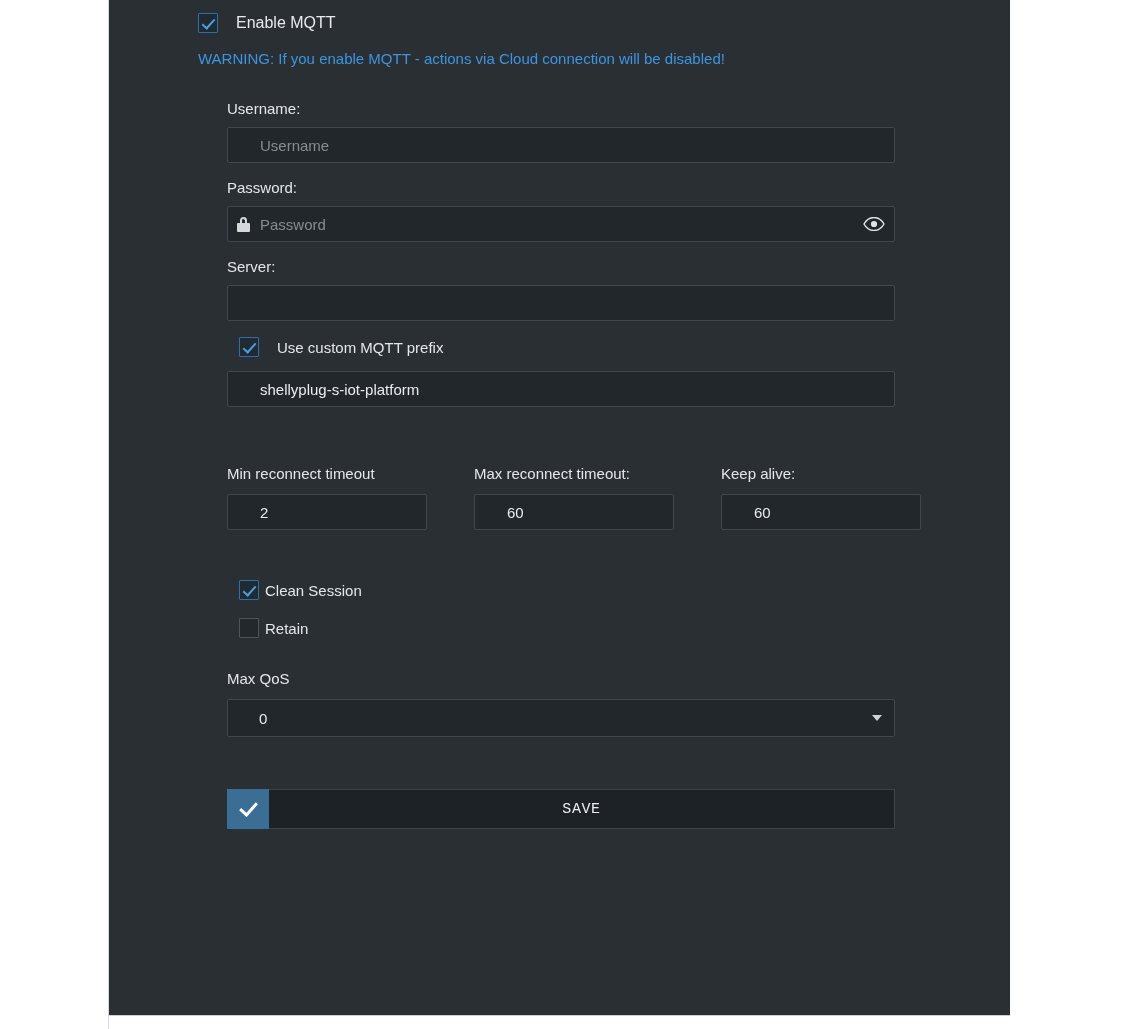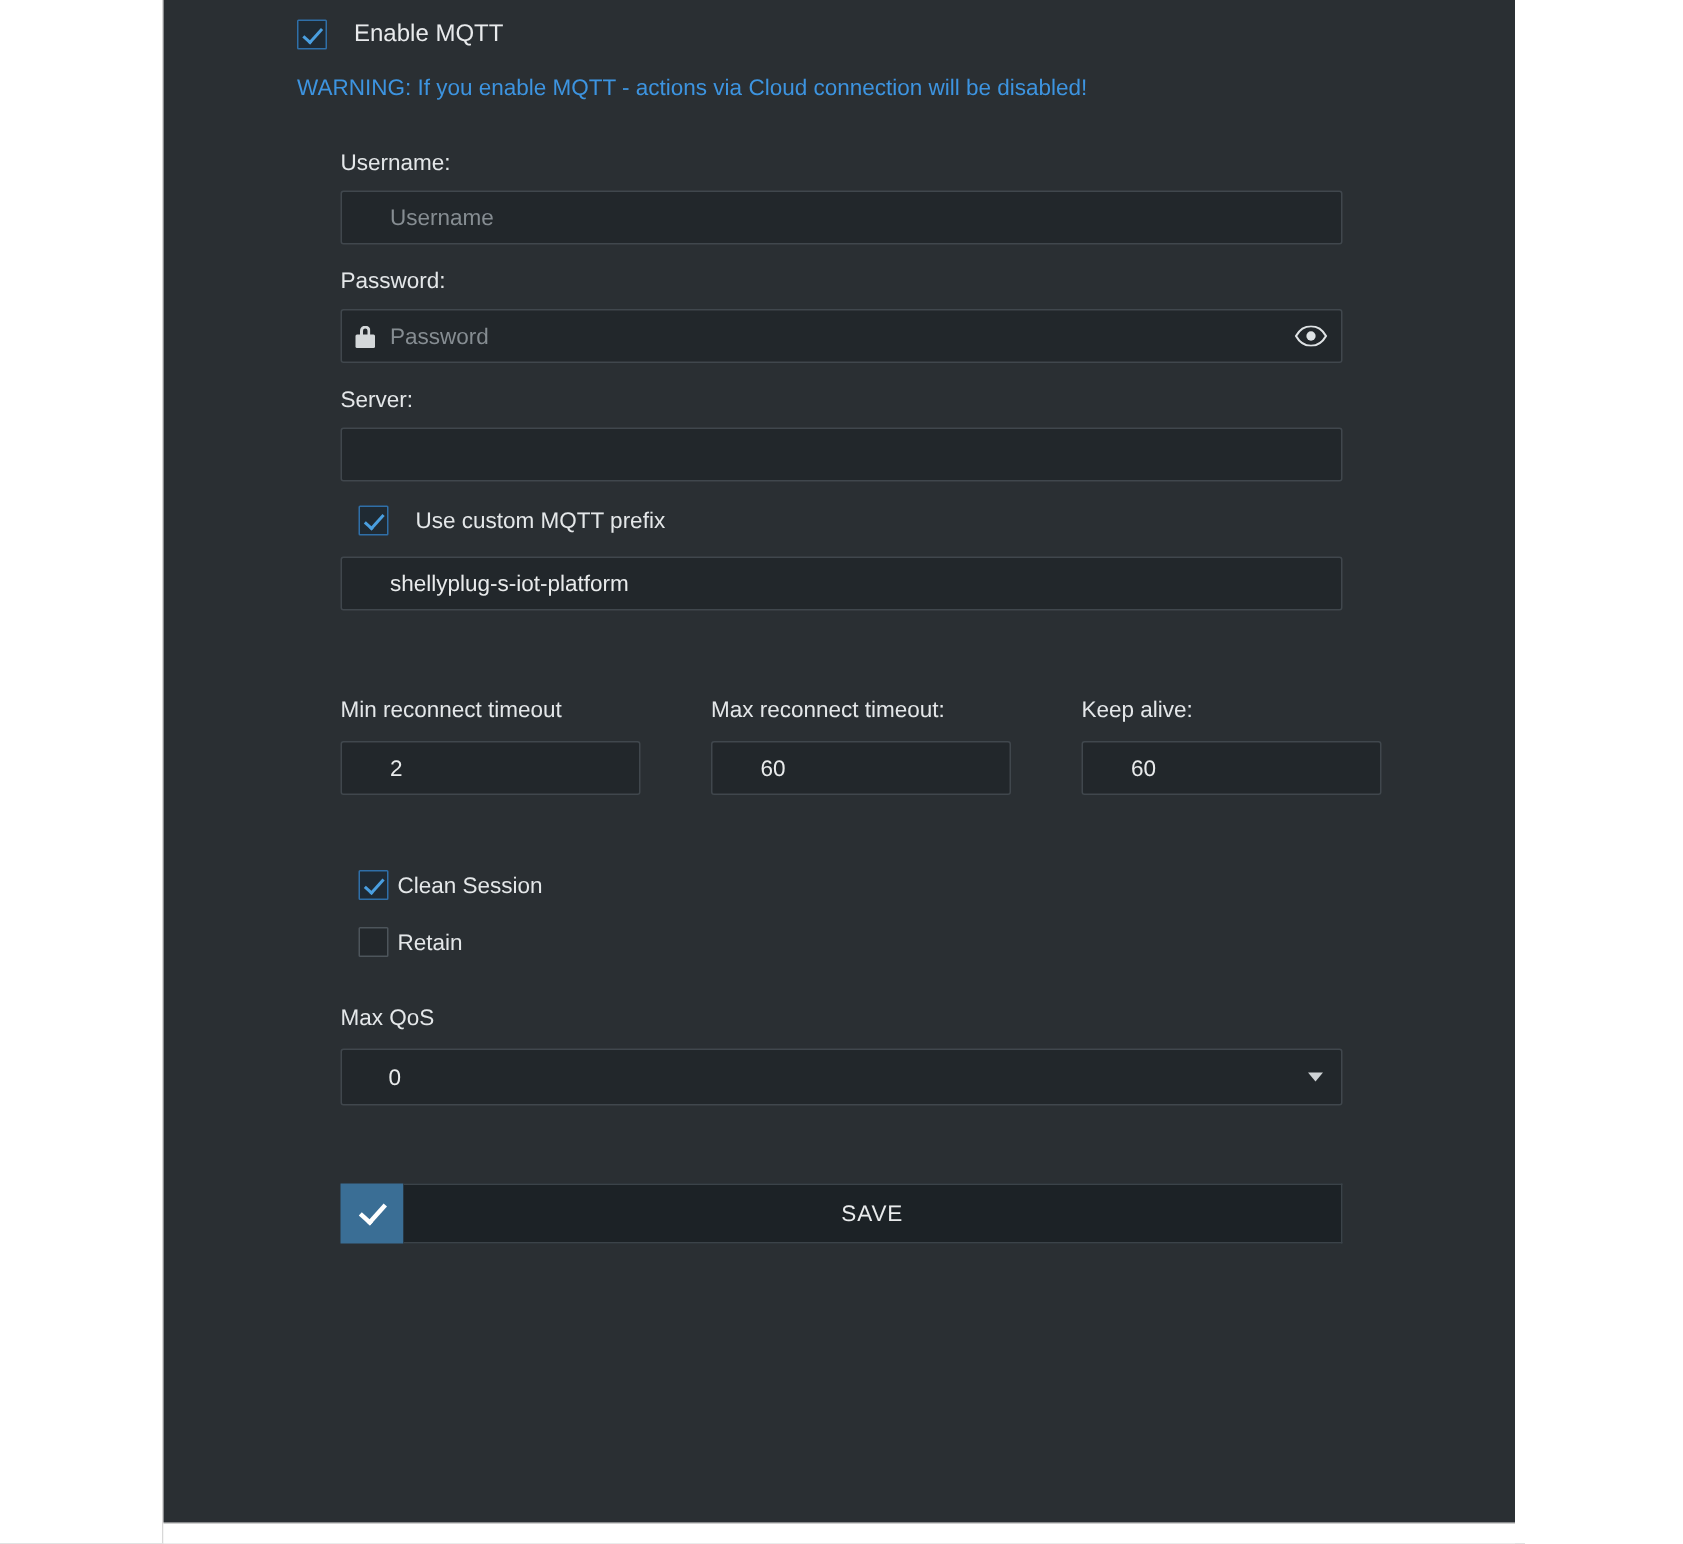--- a/index.html
+++ b/index.html
@@ -275,20 +275,21 @@
     border: 1px solid #3b4349;
     border-left: none;
     box-sizing: border-box;
     display: flex;
     align-items: center;
     justify-content: center;
     color: #e9ebec;
     font-size: 15px;
     letter-spacing: 0.6px;
     cursor: pointer;
+    font-family: Liberation Mono, monospace;
   }
 </style>
 </head>
 <body>
 
 <div class="page">
 
   <div class="left-gutter"></div>
   <div class="right-gutter"></div>
   <div class="bottom-strip"></div>

